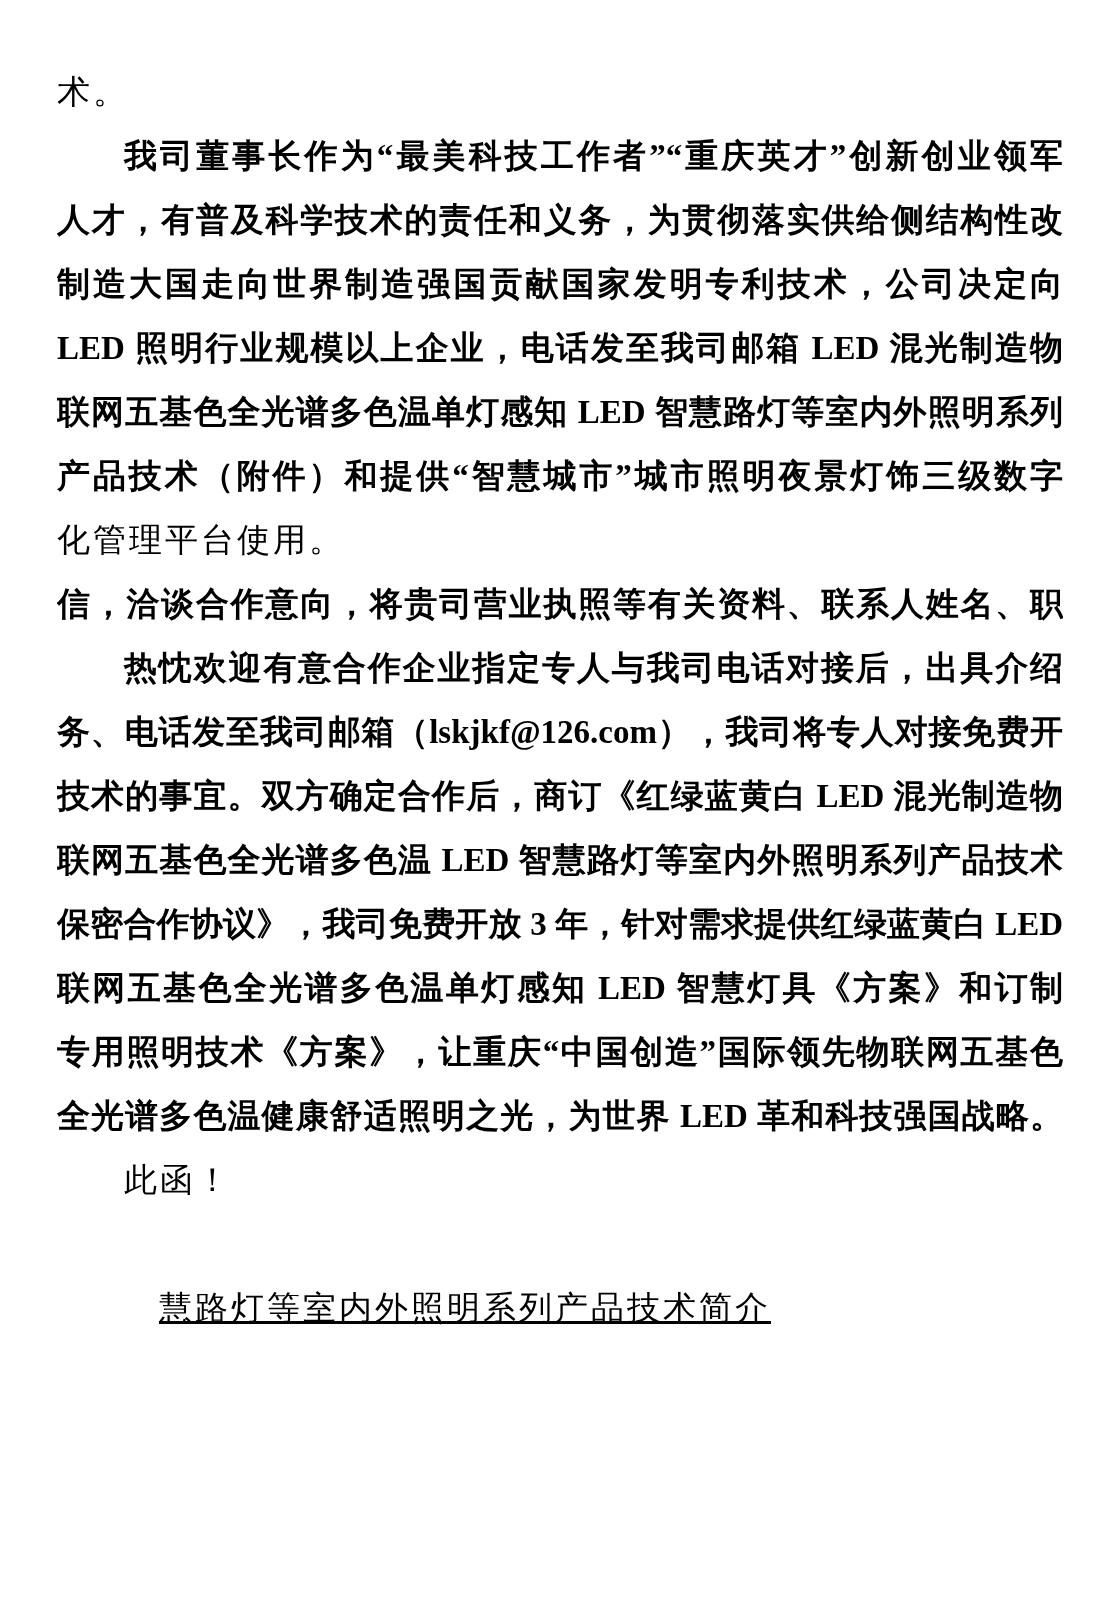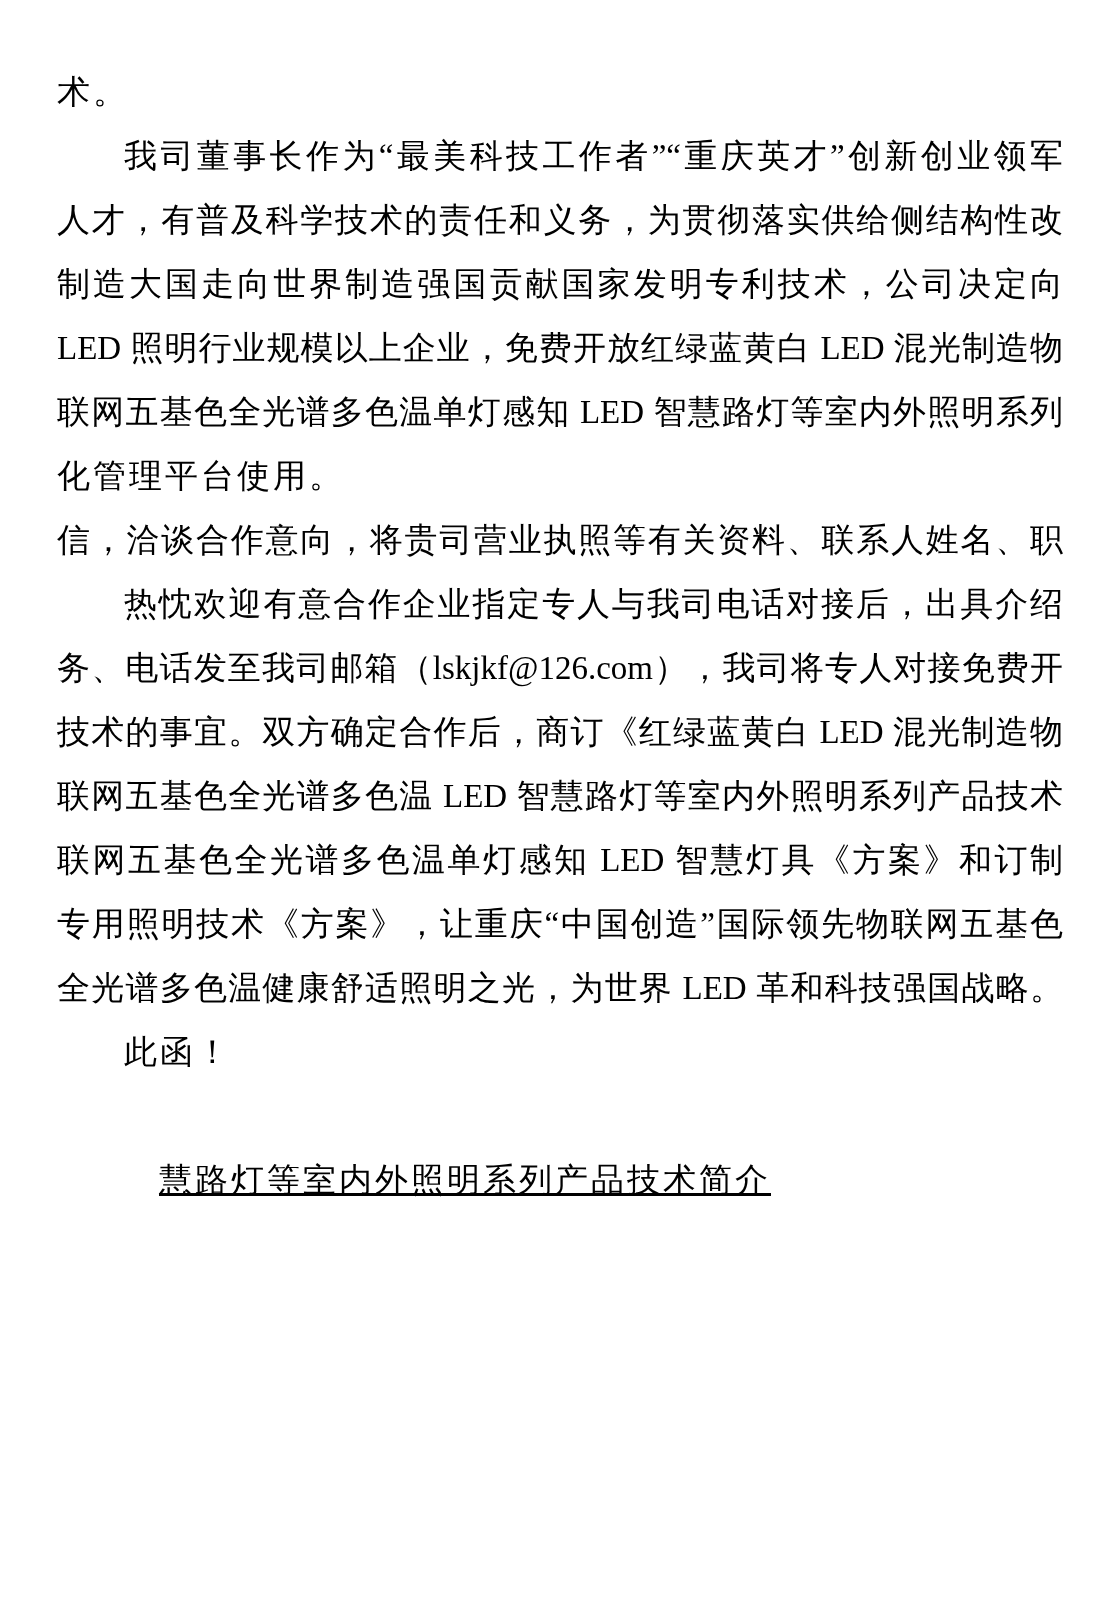--- a/index.html
+++ b/index.html
@@ -29,20 +29,21 @@
     white-space: nowrap;
     overflow: hidden;
   }
   
   .fill {
     letter-spacing: normal;
     white-space: normal;
     text-align: justify;
     text-align-last: justify;
     text-justify: inter-character;
+    font-weight: bold;
   }
   
   .indent2 {
     text-indent: 67px;
   }
   
   .hang {
     padding-left: 102px;
     text-decoration: underline;
   }
@@ -52,28 +53,30 @@
 </style>
 </head>
 <body>
 
 <div class="page">
 
   <div class="line">术。</div>
   <div class="line fill indent2">我司董事长作为“最美科技工作者”“重庆英才”创新创业领军</div>
   <div class="line fill">人才，有普及科学技术的责任和义务，为贯彻落实供给侧结构性改</div>
   <div class="line fill">制造大国走向世界制造强国贡献国家发明专利技术，公司决定向</div>
-  <div class="line fill">LED 照明行业规模以上企业，免费开放红绿蓝黄白 LED 混光制造物</div>
+  <div class="line fill">LED 照明行业规模以上企业，电话发至我司邮箱 LED 混光制造物</div>
   <div class="line fill">联网五基色全光谱多色温单灯感知 LED 智慧路灯等室内外照明系列</div>
+  <div class="line fill">产品技术（附件）和提供“智慧城市”城市照明夜景灯饰三级数字</div>
   <div class="line">化管理平台使用。</div>
   <div class="line fill">信，洽谈合作意向，将贵司营业执照等有关资料、联系人姓名、职</div>
   <div class="line fill indent2">热忱欢迎有意合作企业指定专人与我司电话对接后，出具介绍</div>
   <div class="line fill">务、电话发至我司邮箱（lskjkf@126.com），我司将专人对接免费开放</div>
   <div class="line fill">技术的事宜。双方确定合作后，商订《红绿蓝黄白 LED 混光制造物</div>
   <div class="line fill">联网五基色全光谱多色温 LED 智慧路灯等室内外照明系列产品技术</div>
+  <div class="line fill">保密合作协议》，我司免费开放 3 年，针对需求提供红绿蓝黄白 LED</div>
   <div class="line fill">联网五基色全光谱多色温单灯感知 LED 智慧灯具《方案》和订制</div>
   <div class="line fill">专用照明技术《方案》，让重庆“中国创造”国际领先物联网五基色</div>
   <div class="line fill">全光谱多色温健康舒适照明之光，为世界 LED 革和科技强国战略。</div>
   <div class="line indent2">此函！</div>
 
   <div class="line spacer"></div>
 
   <div class="line hang">慧路灯等室内外照明系列产品技术简介</div>
 
 </div>

